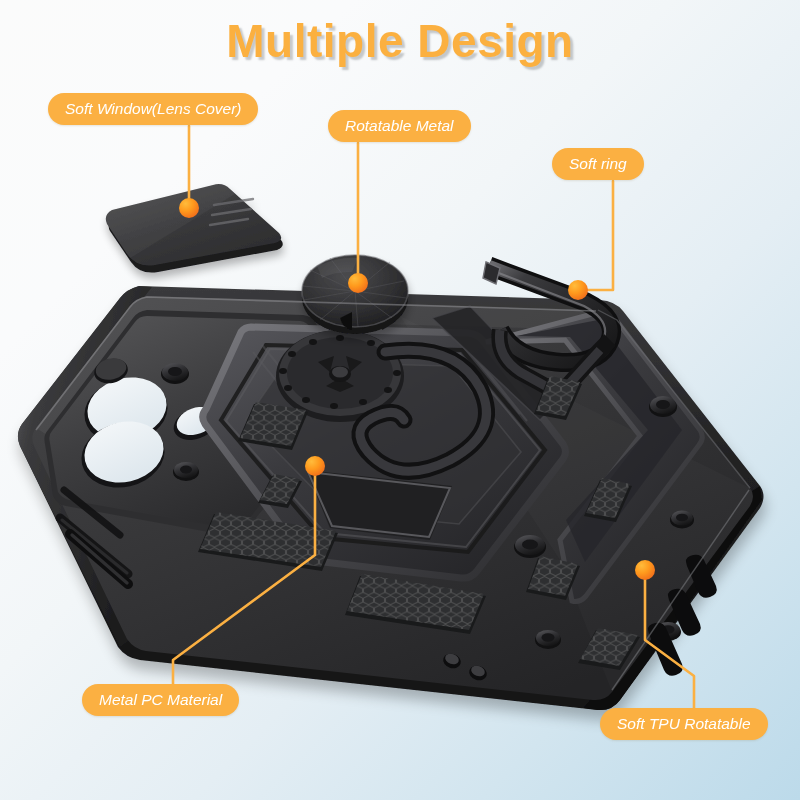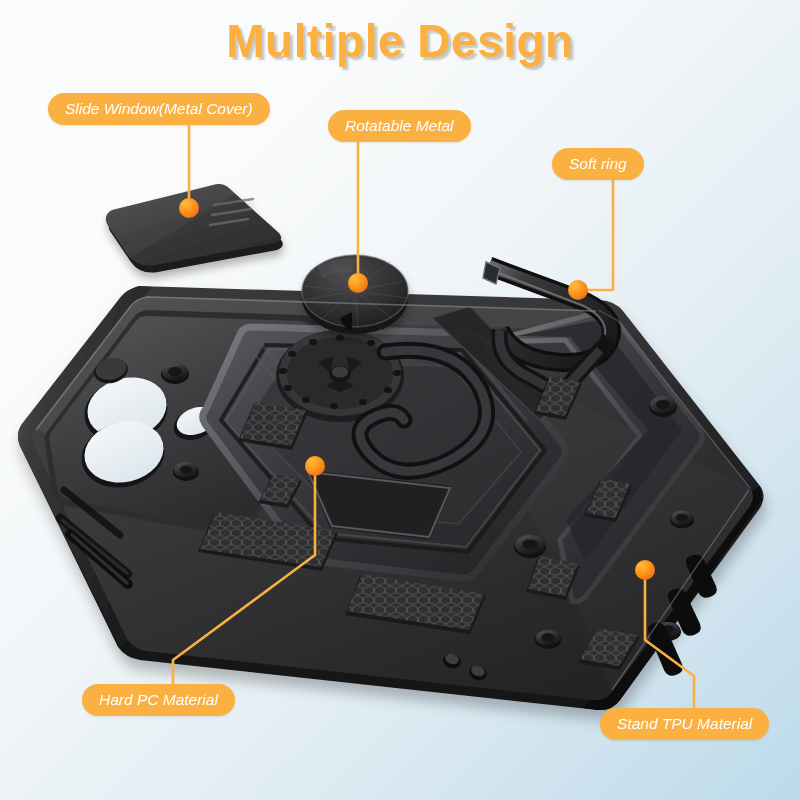--- a/index.html
+++ b/index.html
@@ -428,23 +428,23 @@
       <circle cx="189" cy="208" r="10" fill="url(#gDot)"></circle>
       <circle cx="358" cy="283" r="10" fill="url(#gDot)"></circle>
       <circle cx="578" cy="290" r="10" fill="url(#gDot)"></circle>
       <circle cx="315" cy="466" r="10" fill="url(#gDot)"></circle>
       <circle cx="645" cy="570" r="10" fill="url(#gDot)"></circle>
     </g>
   </svg>
 
   <div id="title">Multiple Design</div>
 
-  <div class="pill" style="left:48px; top:93px;">Slide Window(Metal Cover)</div>
+  <div class="pill" style="left:48px; top:93px;">Soft Window(Lens Cover)</div>
 
   <div class="pill" style="left:328px; top:110px;">Rotatable Metal</div>
 
   <div class="pill" style="left:552px; top:148px;">Soft ring</div>
 
-  <div class="pill" style="left:82px; top:684px;">Hard PC Material</div>
-
-  <div class="pill" style="left:600px; top:708px;">Stand TPU Material</div>
+  <div class="pill" style="left:82px; top:684px;">Metal PC Material</div>
+
+  <div class="pill" style="left:600px; top:708px;">Soft TPU Rotatable</div>
 
 </div>
 
 </body></html>

